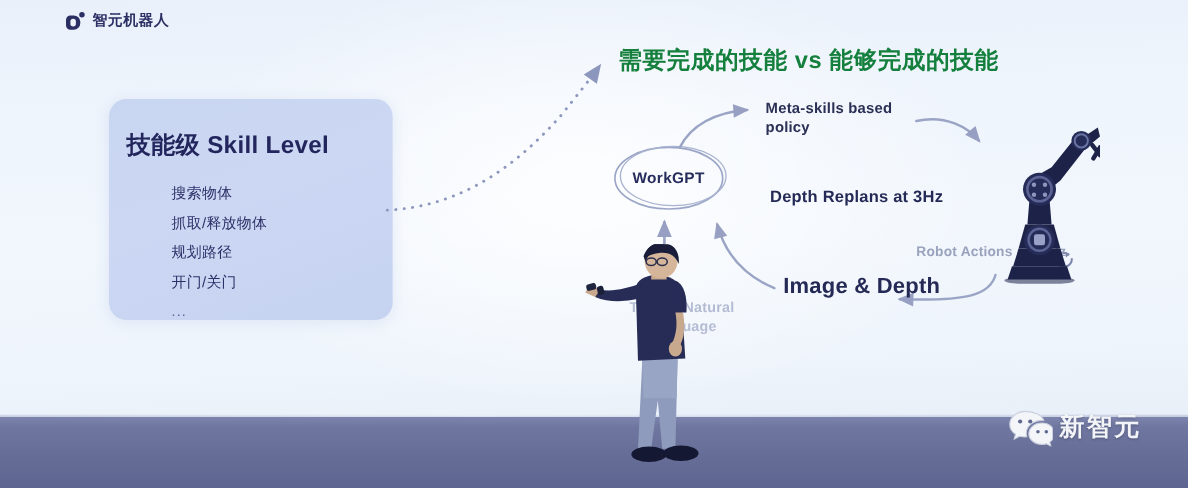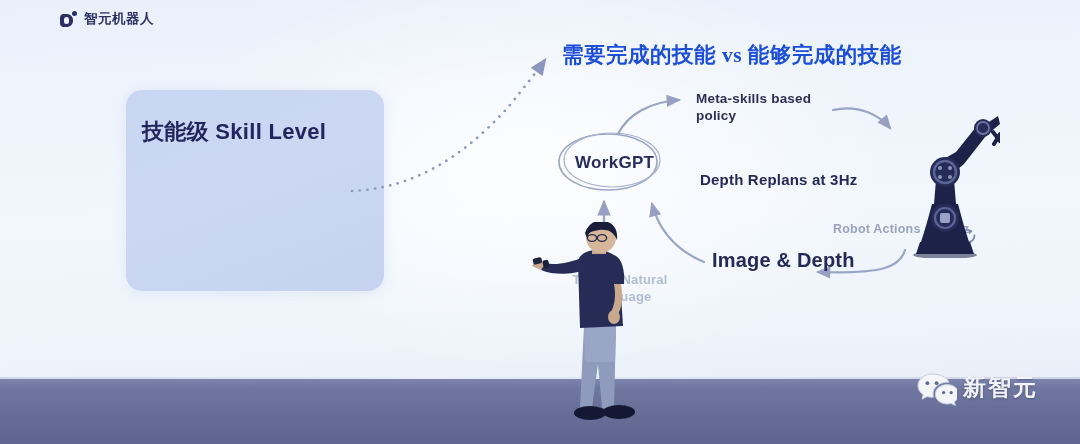--- a/index.html
+++ b/index.html
@@ -46,45 +46,44 @@
     position:absolute;left:12px;top:0;width:5px;height:5px;border-radius:50%;background:#2a2e62;
   }
   .logo-text{font-size:13.5px;color:#2b2f63;letter-spacing:.5px;font-weight:600;}
 
   
   .skill-card{
     position:absolute;left:99px;top:90px;width:258px;height:201px;
     background:linear-gradient(160deg,#c9d6f2 0%,#cbd7f3 45%,#c6d3f0 100%);
     border-radius:16px;
     box-shadow:0 2px 14px rgba(140,160,210,.18);
-    margin-left:27px;
   }
   .skill-title{
     position:absolute;left:16px;top:27px;
     font-size:22px;font-weight:700;color:#22265c;letter-spacing:.3px;white-space:nowrap;
   }
   .skill-list{position:absolute;left:17px;top:61px;}
   .skill-list li{
     list-style:none;font-size:13.5px;color:#2c3168;margin:0 0 9px 0;letter-spacing:.3px;
   }
   .skill-list li.ellipsis{font-size:13px;color:#5c64a0;margin-top:4px;letter-spacing:1px;}
 
   
   .headline{
     position:absolute;left:562px;top:40px;
-    font-size:21.5px;font-weight:700;color:#1d4ed8;letter-spacing:.5px;white-space:nowrap;font-family:Liberation Serif, serif;
+    font-size:21.5px;font-weight:700;color:#15803d;letter-spacing:.5px;white-space:nowrap;
   }
 
   
   .diagram{position:absolute;left:0;top:0;width:1080px;height:379px;}
 
   
   .dlabel{position:absolute;color:#2b3055;letter-spacing:.2px;}
   .lbl-meta{left:696px;top:90px;font-size:13.5px;line-height:17px;font-weight:700;width:130px;}
-  .lbl-workgpt{left:575px;top:153px;font-size:17px;font-weight:700;color:#262c5c;letter-spacing:.3px;}
+  .lbl-workgpt{left:575px;top:153px;font-size:14px;font-weight:700;color:#262c5c;letter-spacing:.3px;}
   .lbl-replan{left:700px;top:171px;font-size:15px;font-weight:700;color:#242a55;white-space:nowrap;}
   .lbl-imgdepth{left:712px;top:251px;font-size:20px;line-height:18px;font-weight:700;color:#242a55;}
   .lbl-robot{left:833px;top:221px;font-size:12.5px;line-height:16px;color:#9aa3bd;font-weight:600;}
   .lbl-task{left:560px;top:271px;font-size:13px;line-height:17px;color:#b4bcd4;font-weight:600;text-align:center;width:120px;}
 
   
   .robot{position:absolute;left:890px;top:108px;width:110px;height:150px;}
 
   
   .speaker{position:absolute;left:528px;top:222px;width:132px;height:218px;}
@@ -111,20 +110,27 @@
   <div class="logo-bar">
     <span class="logo-mark">
       <span class="body"></span>
         <span class="dot"></span>
     </span>
     <span class="logo-text">智元机器人</span>
   </div>
 
   <div class="skill-card">
     <div class="skill-title">技能级 Skill Level</div>
+    <ul class="skill-list">
+      <li>搜索物体</li>
+      <li>抓取/释放物体</li>
+      <li>规划路径</li>
+      <li>开门/关门</li>
+      <li class="ellipsis">...</li>
+    </ul>
   </div>
 
   <div class="headline">需要完成的技能 vs 能够完成的技能</div>
 
   <svg class="diagram" viewBox="0 0 1080 379">
     <defs>
       <marker id="ah" markerWidth="9" markerHeight="9" refX="6" refY="3.2" orient="auto">
         <path d="M0.4,0.4 L7,3.2 L0.4,6 Z" fill="#97a0c2"></path>
       </marker>
       <marker id="ah-d" markerWidth="9" markerHeight="9" refX="6" refY="3.2" orient="auto">

